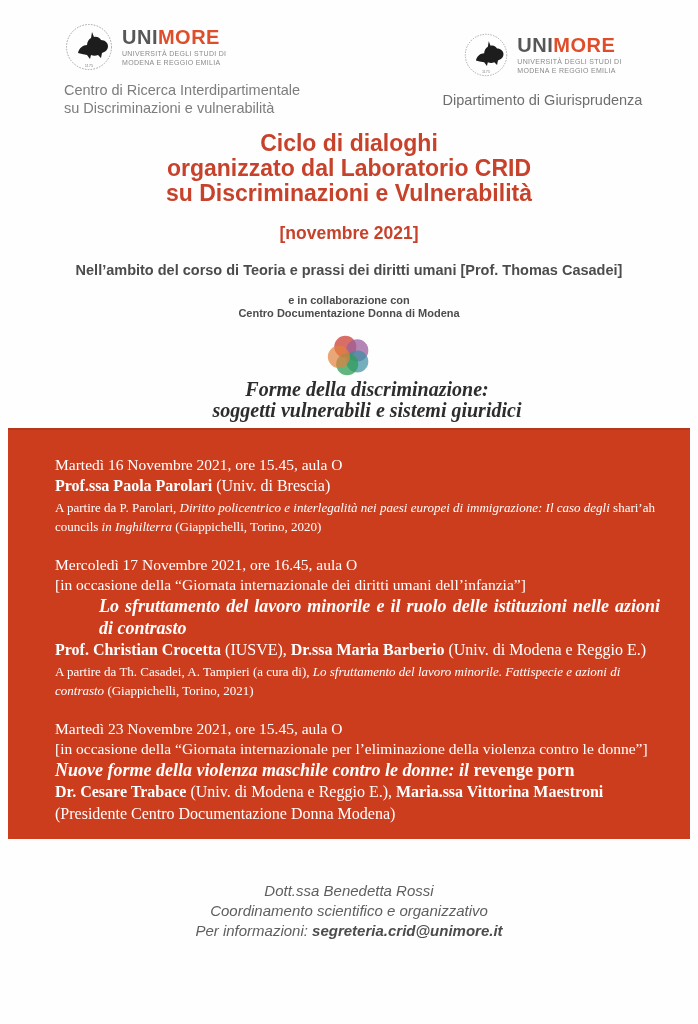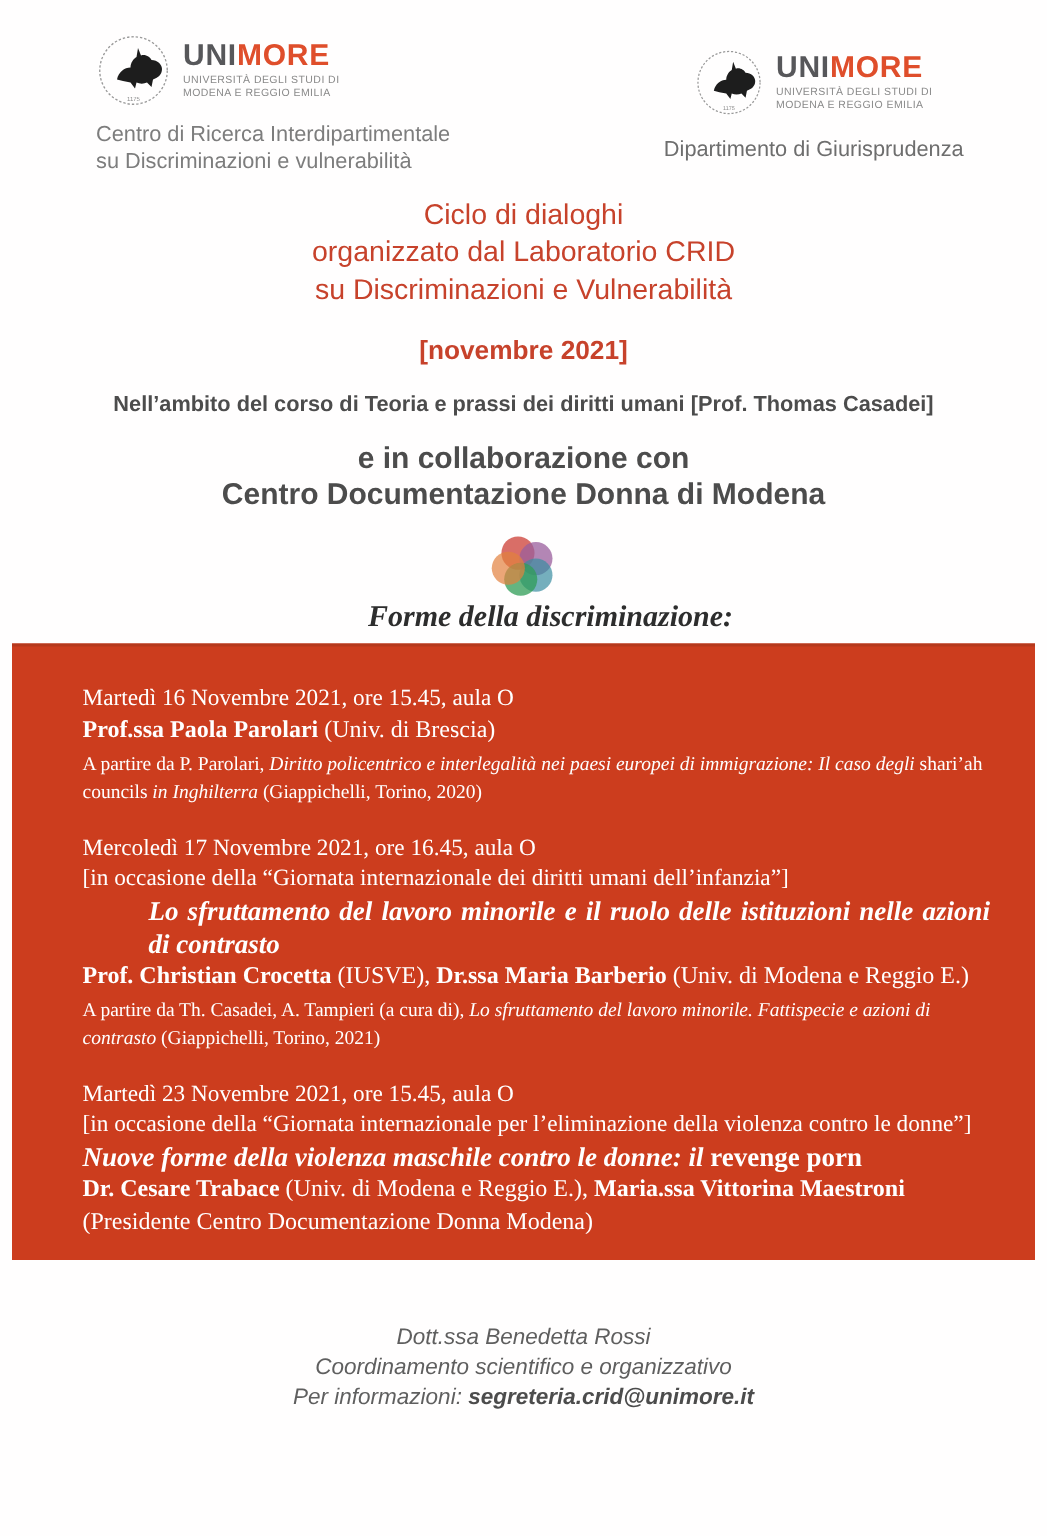--- a/index.html
+++ b/index.html
@@ -27,33 +27,33 @@
   .wm-name{font-size:20px;font-weight:bold;letter-spacing:.5px;line-height:1;}
   .wm-uni{color:#57575a;}
   .wm-more{color:#df4e2b;}
   .wm-sub{font-size:7px;color:#8a8a8a;letter-spacing:.3px;line-height:1.25;margin-top:3px;}
   .org-caption{font-size:14.5px;color:#7d7d7d;line-height:1.25;margin-top:9px;}
   .org-right .org-caption{color:#6e6e6e;margin-top:13px;}
   
   .body-content{padding-top:131px;text-align:center;}
   .main-title{
     color:var(--accent);
-    font-size:19px;font-weight:normal;line-height:25px;
+    font-size:23px;font-weight:bold;line-height:25px;
   }
   .date-badge{
     color:var(--accent);
     font-size:17.5px;font-weight:bold;margin-top:17px;
   }
   .course-line{
     margin-top:18px;
     font-size:14.5px;font-weight:bold;color:#4c4c4c;
   }
   .collab{
     margin-top:16px;
-    font-size:20px;font-weight:bold;color:#4c4c4c;line-height:1.2;
+    font-size:11px;font-weight:bold;color:#4c4c4c;line-height:1.2;
   }
   .crid-logo{margin-top:12px;line-height:0;}
   .crid-logo svg{display:inline-block;}
   .series-title{
     margin-top:1px;
     font-family:"Liberation Serif",serif;
     font-style:italic;font-weight:bold;
     font-size:20px;line-height:21px;color:#2d2d2d;padding-left:36px;
   }
   
@@ -146,20 +146,21 @@
           <circle cx="9" cy="-5" r="12" fill="#9a5f9e" fill-opacity="0.75"></circle>
           <circle cx="9" cy="7" r="12" fill="#3a8fa3" fill-opacity="0.7"></circle>
           <circle cx="-2" cy="10" r="12" fill="#2f9e57" fill-opacity="0.75"></circle>
           <circle cx="-11" cy="2" r="12" fill="#e2823d" fill-opacity="0.7"></circle>
         </g>
       </svg>
     </div>
 
     <div class="series-title">
       <span>Forme della discriminazione:</span><br>
+      <span>soggetti vulnerabili e sistemi giuridici</span>
     </div>
 
     <section class="events-box">
 
       <article class="event">
         <div class="ev-date">Martedì 16 Novembre 2021, ore 15.45, aula O</div>
         <div class="ev-speakers">
           <span class="sp-name">Prof.ssa Paola Parolari</span>
           <span class="sp-aff">(Univ. di Brescia)</span>
         </div>

